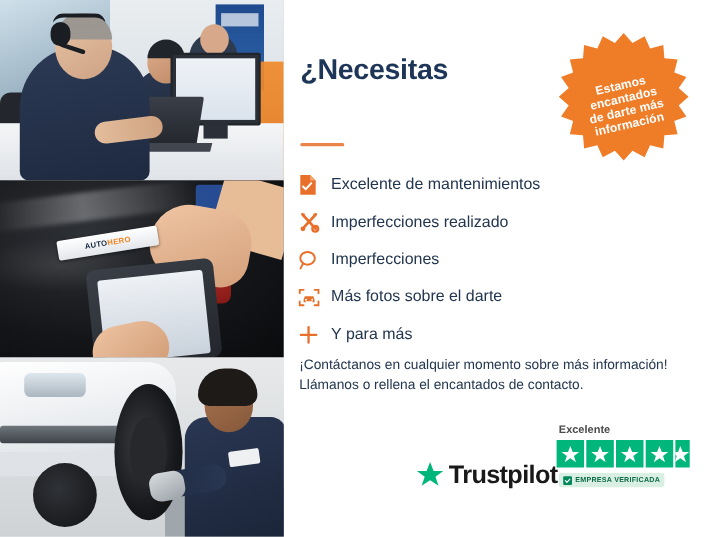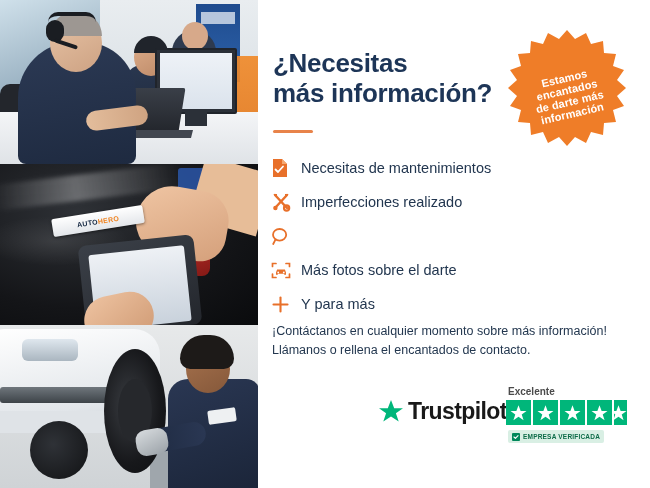--- a/index.html
+++ b/index.html
@@ -146,21 +146,21 @@
   .feat-ic{width:30px;display:flex;align-items:center;justify-content:flex-start;flex:0 0 30px;}
   .feat-tx{color:#22364f;font-size:14.5px;line-height:18px;}
 
   
   .para{position:absolute;left:14px;top:322px;width:370px;color:#23374f;
     font-size:12.5px;line-height:19px;}
   .para span{display:block;}
 
   
   .tp{position:absolute;left:120px;top:386px;width:280px;height:70px;}
-  .tp-logo{position:absolute;left:0px;top:12px;display:flex;align-items:center;gap:4px;}
+  .tp-logo{position:absolute;left:0px;top:32px;display:flex;align-items:center;gap:4px;}
   .tp-word{color:#191919;font-size:23px;font-weight:700;letter-spacing:-.6px;}
   .tp-excel{position:absolute;left:130px;top:0px;color:#4b4b4b;font-size:10px;font-weight:bold;}
   .tp-stars{position:absolute;left:128px;top:14px;display:flex;gap:2px;}
   .star-box{width:25px;height:25px;background:#00b67a;display:flex;align-items:center;justify-content:center;}
   .star-box.cut{width:13px;overflow:hidden;}
   .tp-ver{position:absolute;left:130px;top:44px;height:13px;background:#d9efe4;border-radius:2px;
     display:flex;align-items:center;gap:3px;padding:0 4px;}
   .tp-ver-chk{width:8px;height:8px;background:#00875a;border-radius:1px;display:flex;align-items:center;justify-content:center;}
   .tp-ver-tx{color:#0d6b48;font-size:6.5px;font-weight:700;letter-spacing:.2px;}
 </style>
@@ -229,21 +229,20 @@
       <div class="p3-arm"></div>
       <div class="p3-glove"></div>
     </div>
 
   </div>
 
   <div class="content">
 
     <div class="headline">
       <div>¿Necesitas</div>
-      <div>más información?</div>
     </div>
     <div class="rule"></div>
 
     <div class="badge">
       <svg width="124" height="124" viewBox="0 0 124 124">
         <path fill="#ef7d28" d="M62 2 L70 11 L81 5 L86 16 L98 13 L99 25 L111 26 L108 38 L119 42 L112 52 L121 60 L112 68 L119 78 L108 82 L111 94 L99 95 L98 107 L86 104 L81 115 L70 109 L62 118 L54 109 L43 115 L38 104 L26 107 L25 95 L13 94 L16 82 L5 78 L12 68 L3 60 L12 52 L5 42 L16 38 L13 26 L25 25 L26 13 L38 16 L43 5 L54 11 Z"></path>
       </svg>
       <svg class="badge-icon" viewBox="0 0 24 20">
         <path d="M3 14 V11 a9 9 0 0 1 18 0 v3" fill="none" stroke="#ffffff" stroke-width="2" stroke-linecap="round"></path>
         <rect x="1" y="12" width="5" height="8" rx="2.2" fill="#ffffff"></rect>
@@ -260,21 +259,21 @@
     <div class="features">
 
       <div class="feat">
         <span class="feat-ic">
           <svg width="17" height="20" viewBox="0 0 17 20">
             <path d="M2 1 h9 l5 5 v13 H2 Z" fill="#e8702a"></path>
             <path d="M11 1 v5 h5 Z" fill="#f5a870"></path>
             <path d="M4.5 11.5 l2.5 2.5 l5 -5.5" fill="none" stroke="#ffffff" stroke-width="1.8" stroke-linecap="round" stroke-linejoin="round"></path>
           </svg>
         </span>
-        <span class="feat-tx">Necesitas de mantenimientos</span>
+        <span class="feat-tx">Excelente de mantenimientos</span>
       </div>
 
       <div class="feat">
         <span class="feat-ic">
           <svg width="20" height="20" viewBox="0 0 20 20">
             <g stroke="#e8702a" stroke-width="2.4" stroke-linecap="round">
               <path d="M4 3 L16 16"></path>
               <path d="M16 3 L4 16"></path>
             </g>
             <path d="M2.4 2 L6 2 L6 5.4 Z" fill="#e8702a"></path>
@@ -286,20 +285,21 @@
         <span class="feat-tx">Imperfecciones realizado</span>
       </div>
 
       <div class="feat">
         <span class="feat-ic">
           <svg width="19" height="19" viewBox="0 0 19 19">
             <ellipse cx="8.6" cy="7.8" rx="6.6" ry="5.8" fill="none" stroke="#e8702a" stroke-width="1.8"></ellipse>
             <path d="M4.6 12.4 L2.2 17" fill="none" stroke="#e8702a" stroke-width="1.8" stroke-linecap="round"></path>
           </svg>
         </span>
+        <span class="feat-tx">Imperfecciones</span>
       </div>
 
       <div class="feat">
         <span class="feat-ic">
           <svg width="20" height="19" viewBox="0 0 20 19">
             <g fill="none" stroke="#e8702a" stroke-width="1.7" stroke-linecap="round">
               <path d="M1.5 5.5 V2.5 H5"></path>
               <path d="M15 2.5 H18.5 V5.5"></path>
               <path d="M18.5 13 V16.5 H15"></path>
               <path d="M5 16.5 H1.5 V13"></path>

